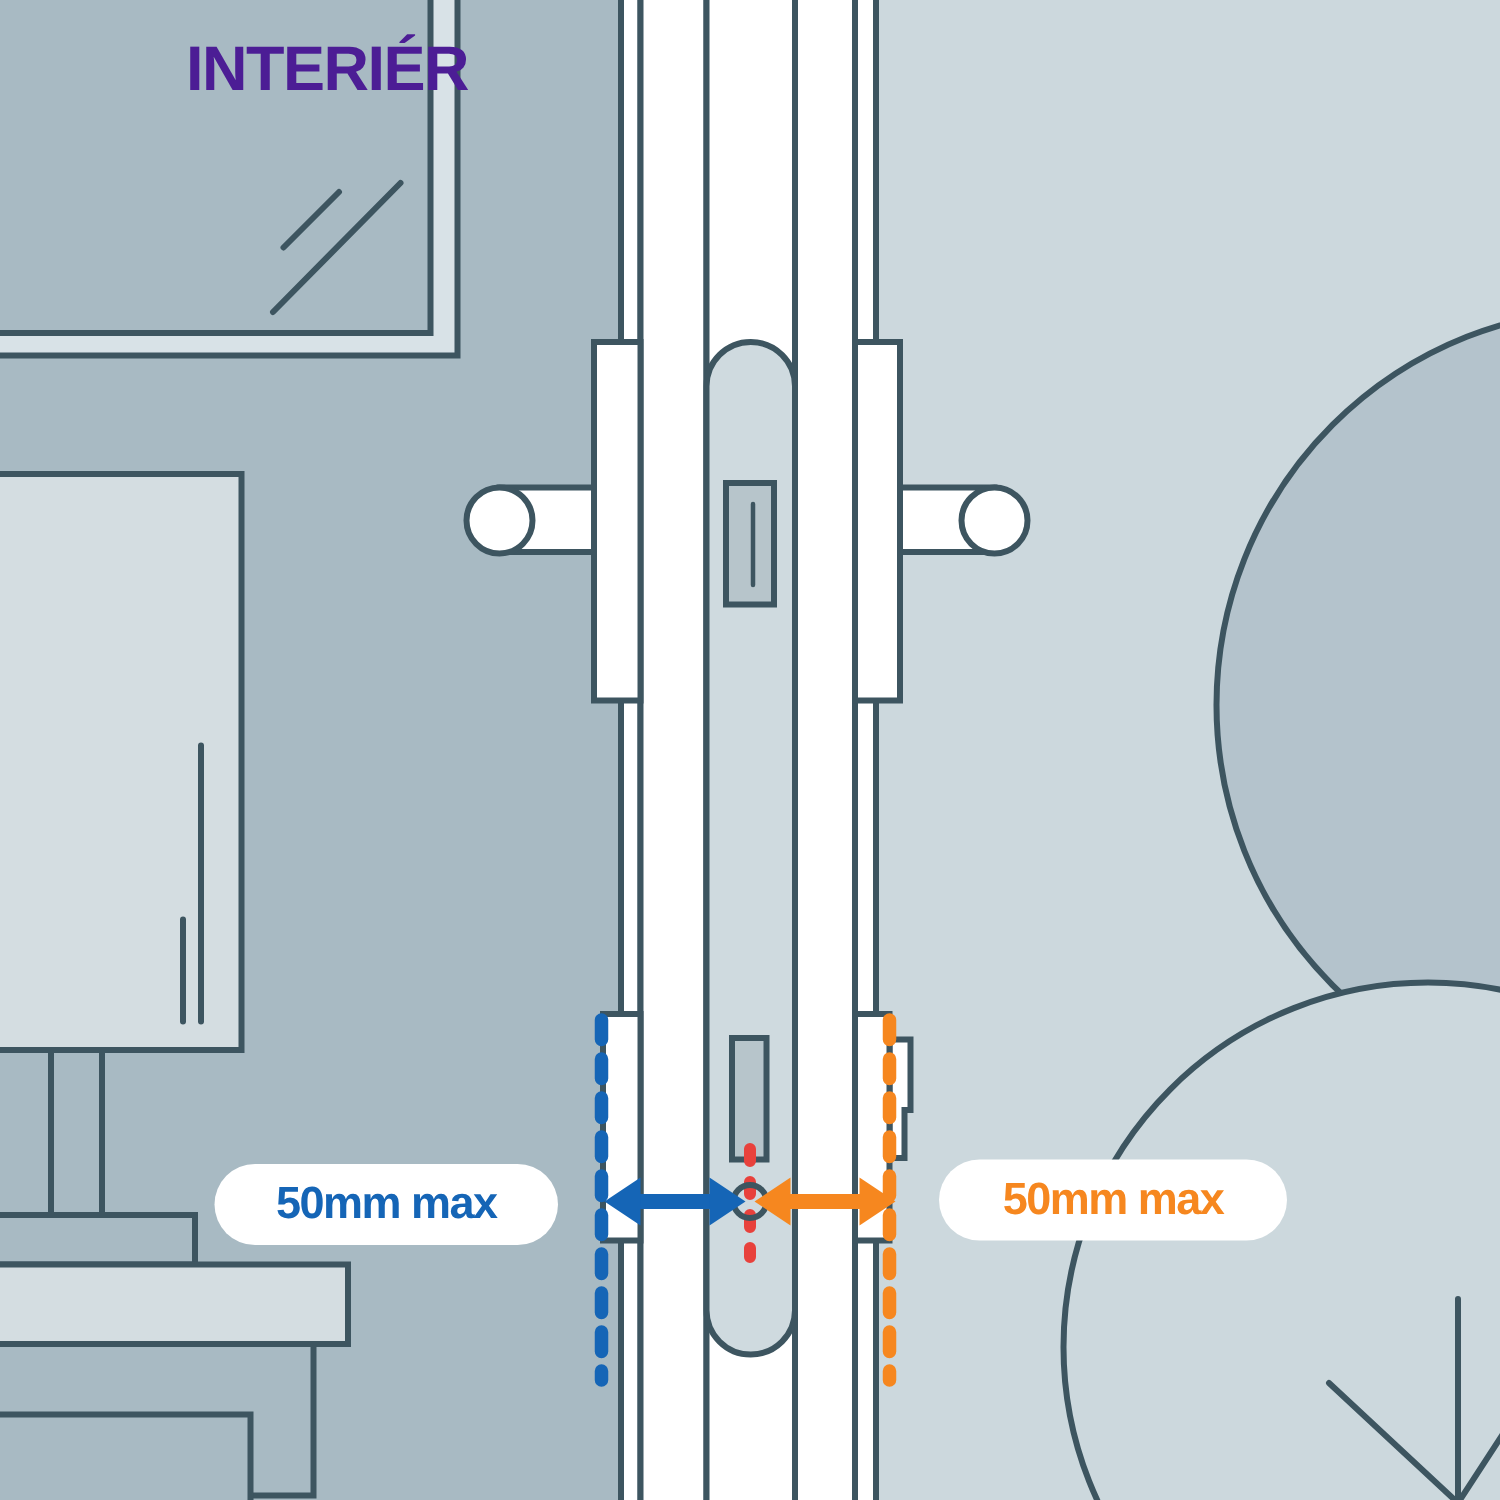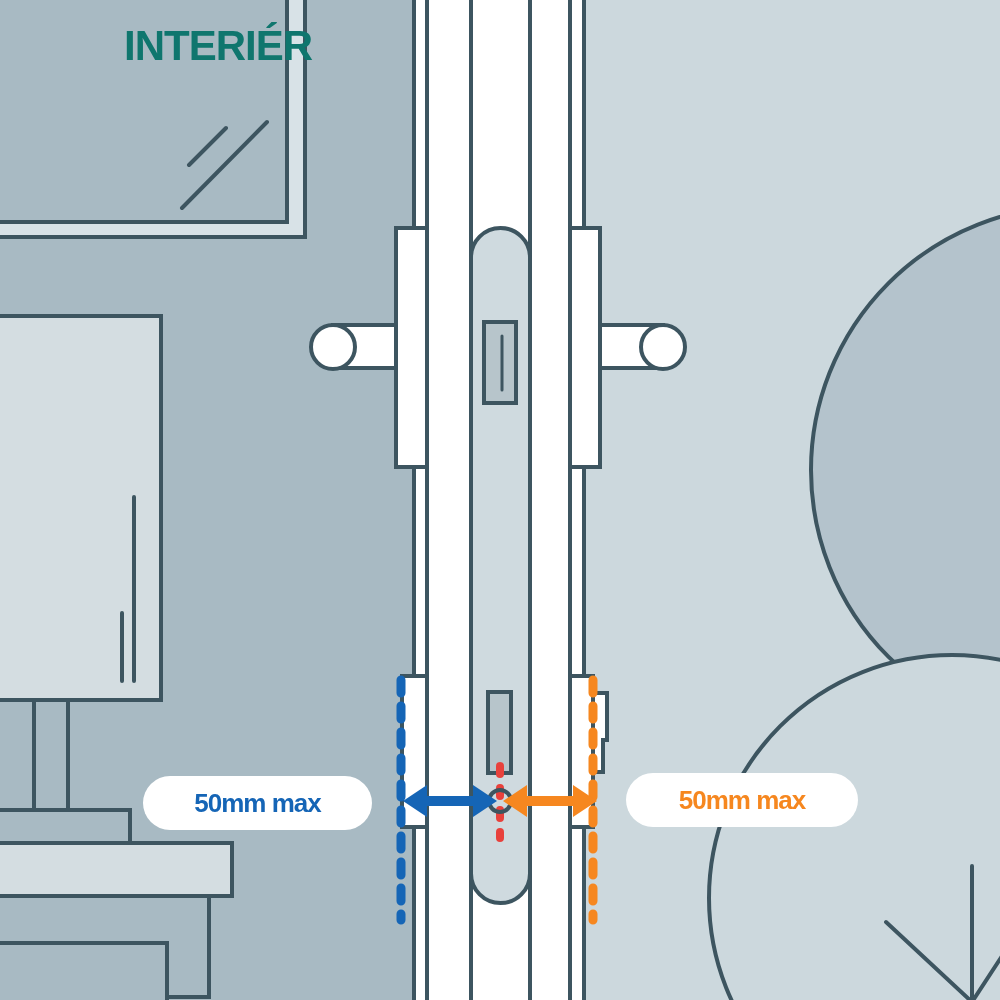--- a/index.html
+++ b/index.html
@@ -12,29 +12,29 @@
   }
   .canvas svg{position:absolute;left:0;top:0;}
   .zone-label{
     position:absolute;
     font-size:42px;
     font-weight:bold;
     letter-spacing:-1px;
     white-space:nowrap;
     user-select:none;
   }
-  .zone-label.interior{left:124px;top:22px;color:#0f766e;}
+  .zone-label.interior{left:124px;top:22px;color:#4c1d95;}
   .zone-label.exterior{left:706px;top:26px;color:#f6871f;}
   .pill{
     position:absolute;
     height:54px;
     background:#ffffff;
     border-radius:28px;
     display:flex;align-items:center;justify-content:center;
-    font-size:26px;font-weight:bold;
+    font-size:30px;font-weight:bold;
     letter-spacing:-1px;
     white-space:nowrap;
   }
   .pill.left{left:143px;top:776px;width:229px;color:#1565b6;}
   .pill.right{left:626px;top:773px;width:232px;color:#f6871f;}
 </style>
 </head>
 <body>
 
 <div class="canvas">

